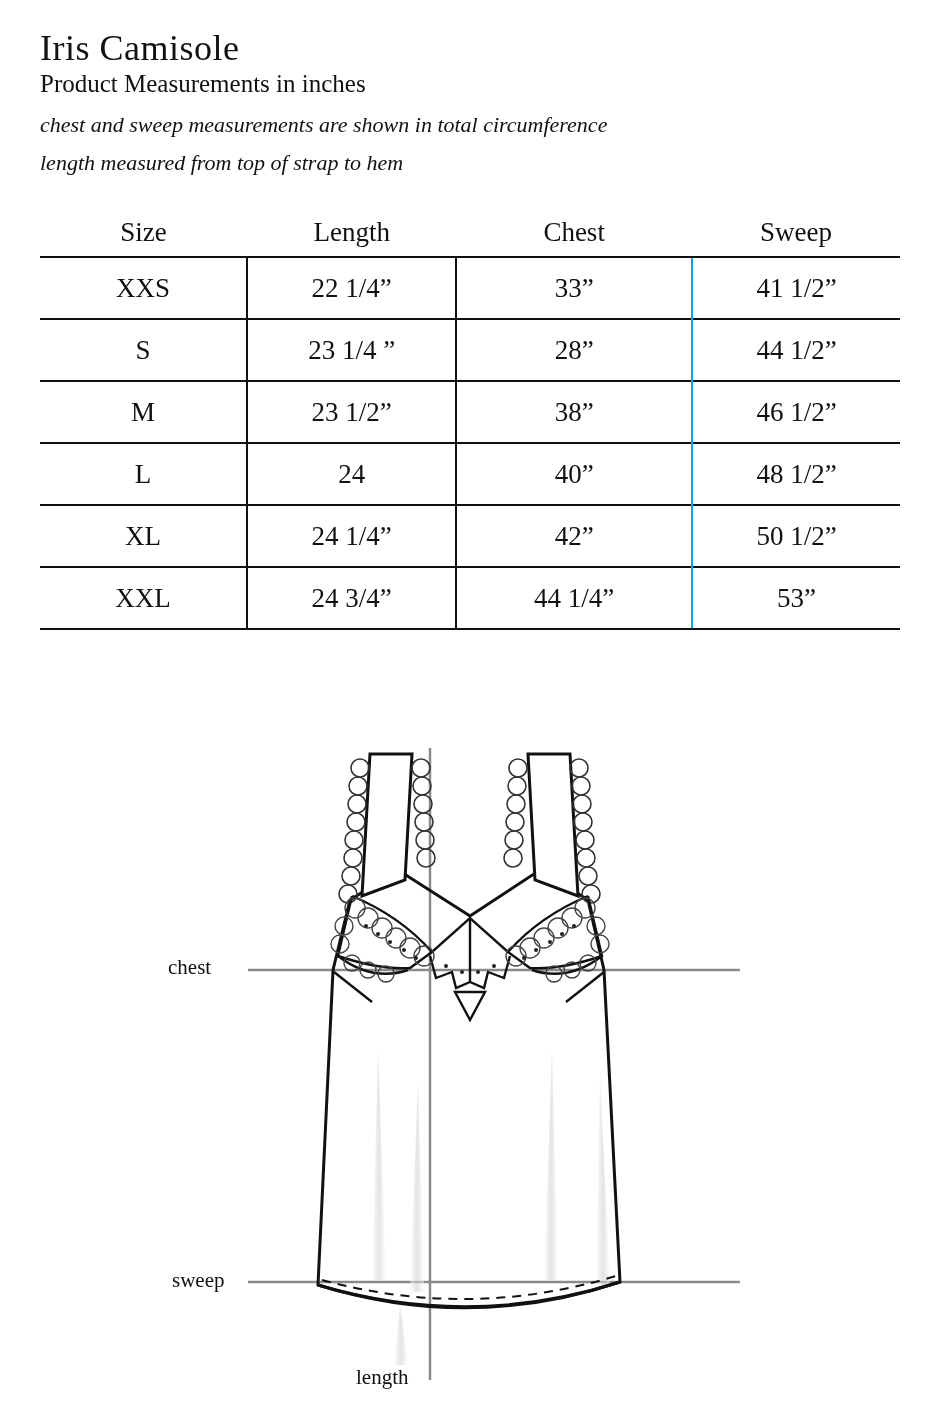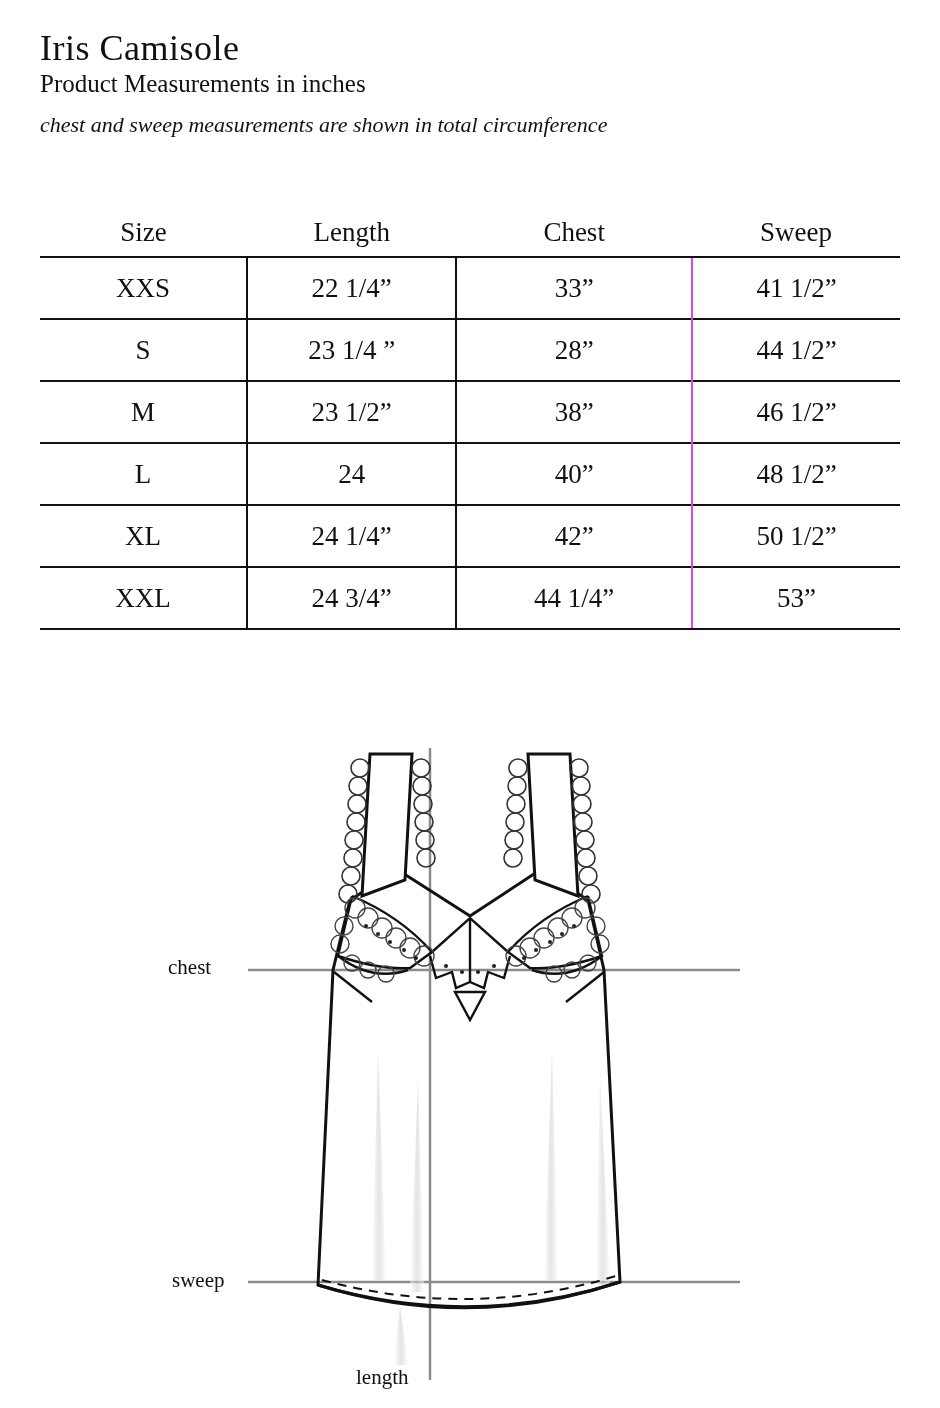--- a/index.html
+++ b/index.html
@@ -78,21 +78,21 @@
   table.size-table tbody td {
     border-top: 2px solid #111;
     border-bottom: 0;
   }
   table.size-table tbody tr:last-child td {
     border-bottom: 2px solid #111;
   }
   table.size-table tbody td.c-size { width: 215px; }
   table.size-table tbody td.c-len  { width: 215px; border-left: 2px solid #111; }
   table.size-table tbody td.c-chest{ width: 244px; border-left: 2px solid #111; }
-  table.size-table tbody td.c-sweep{ width: 215px; border-left: 2px solid #d946ef; }
+  table.size-table tbody td.c-sweep{ width: 215px; border-left: 2px solid #0ea5e9; }
 
   
   .illo {
     position: absolute;
     left: 0;
     top: 720px;
     width: 940px;
     height: 688px;
   }
   .label-chest {
@@ -116,20 +116,21 @@
   }
 </style>
 </head>
 <body>
 
 <div class="page">
 
   <div class="title">Iris Camisole</div>
   <div class="subtitle">Product Measurements in inches</div>
   <div class="note1">chest and sweep measurements are shown in total circumference</div>
+  <div class="note2">length measured from top of strap to hem</div>
 
   <table class="size-table">
     <thead>
       <tr>
         <th>Size</th>
         <th>Length</th>
         <th>Chest</th>
         <th>Sweep</th>
       </tr>
     </thead>

